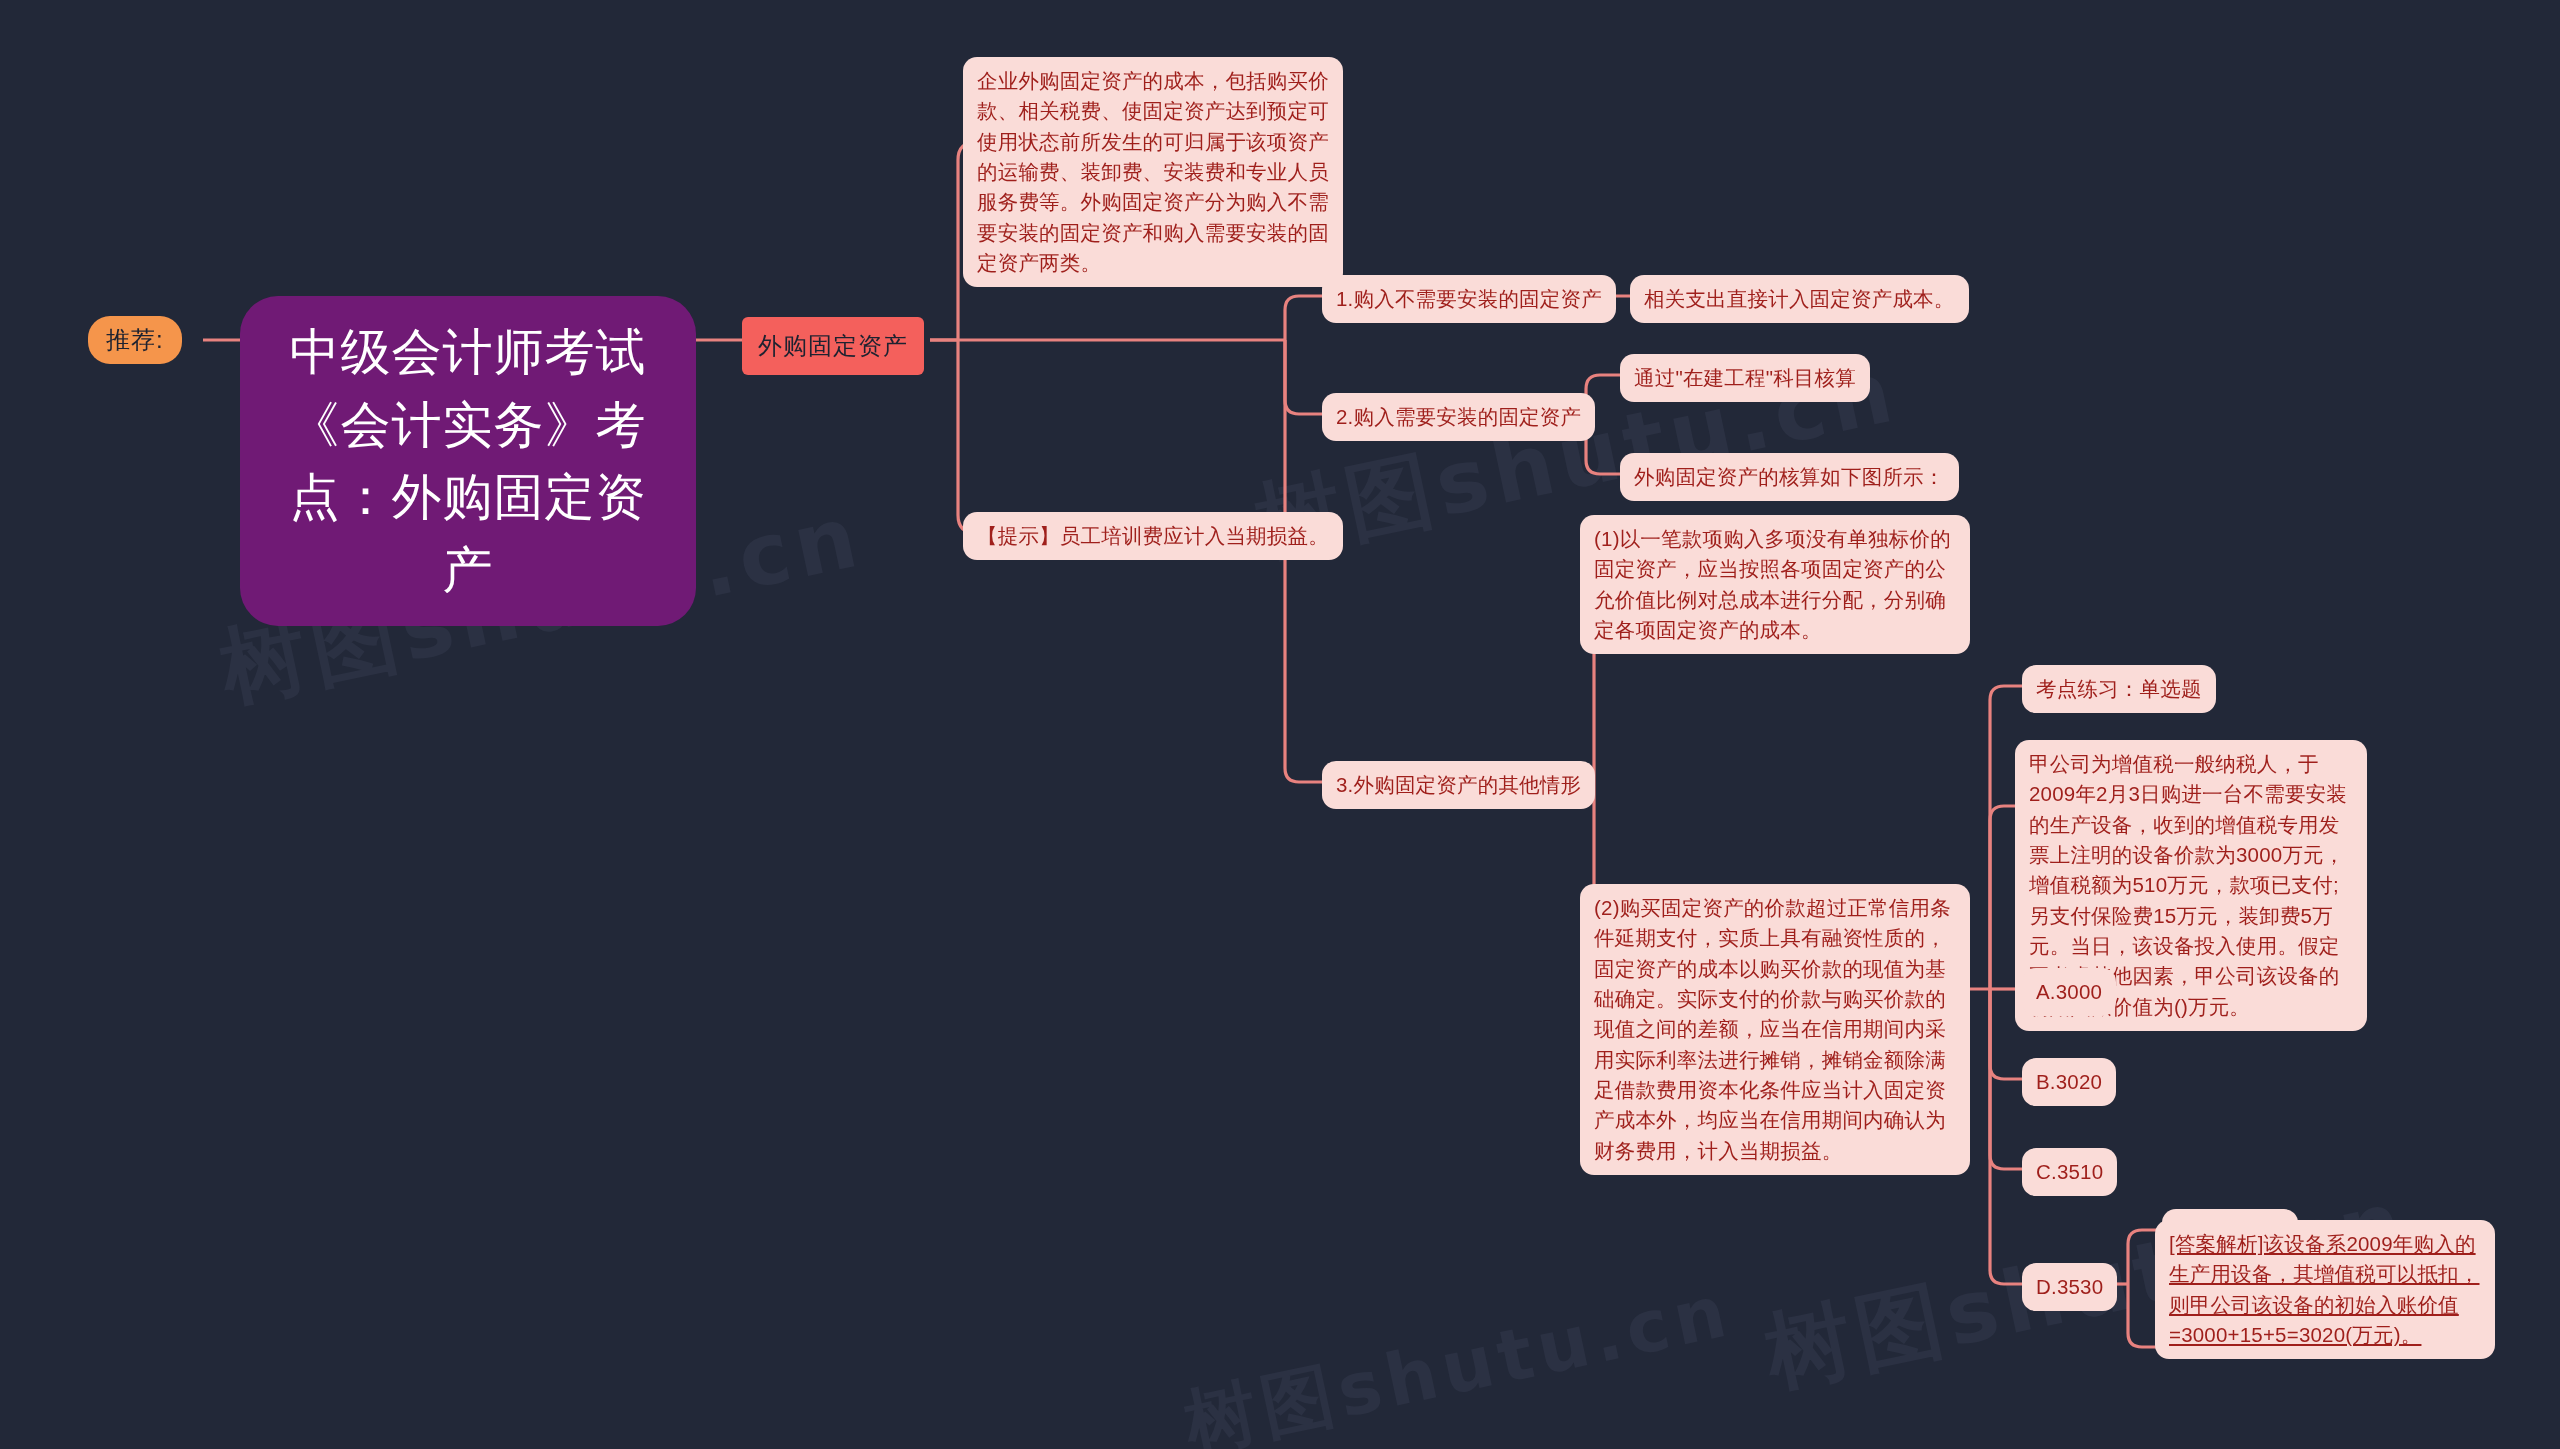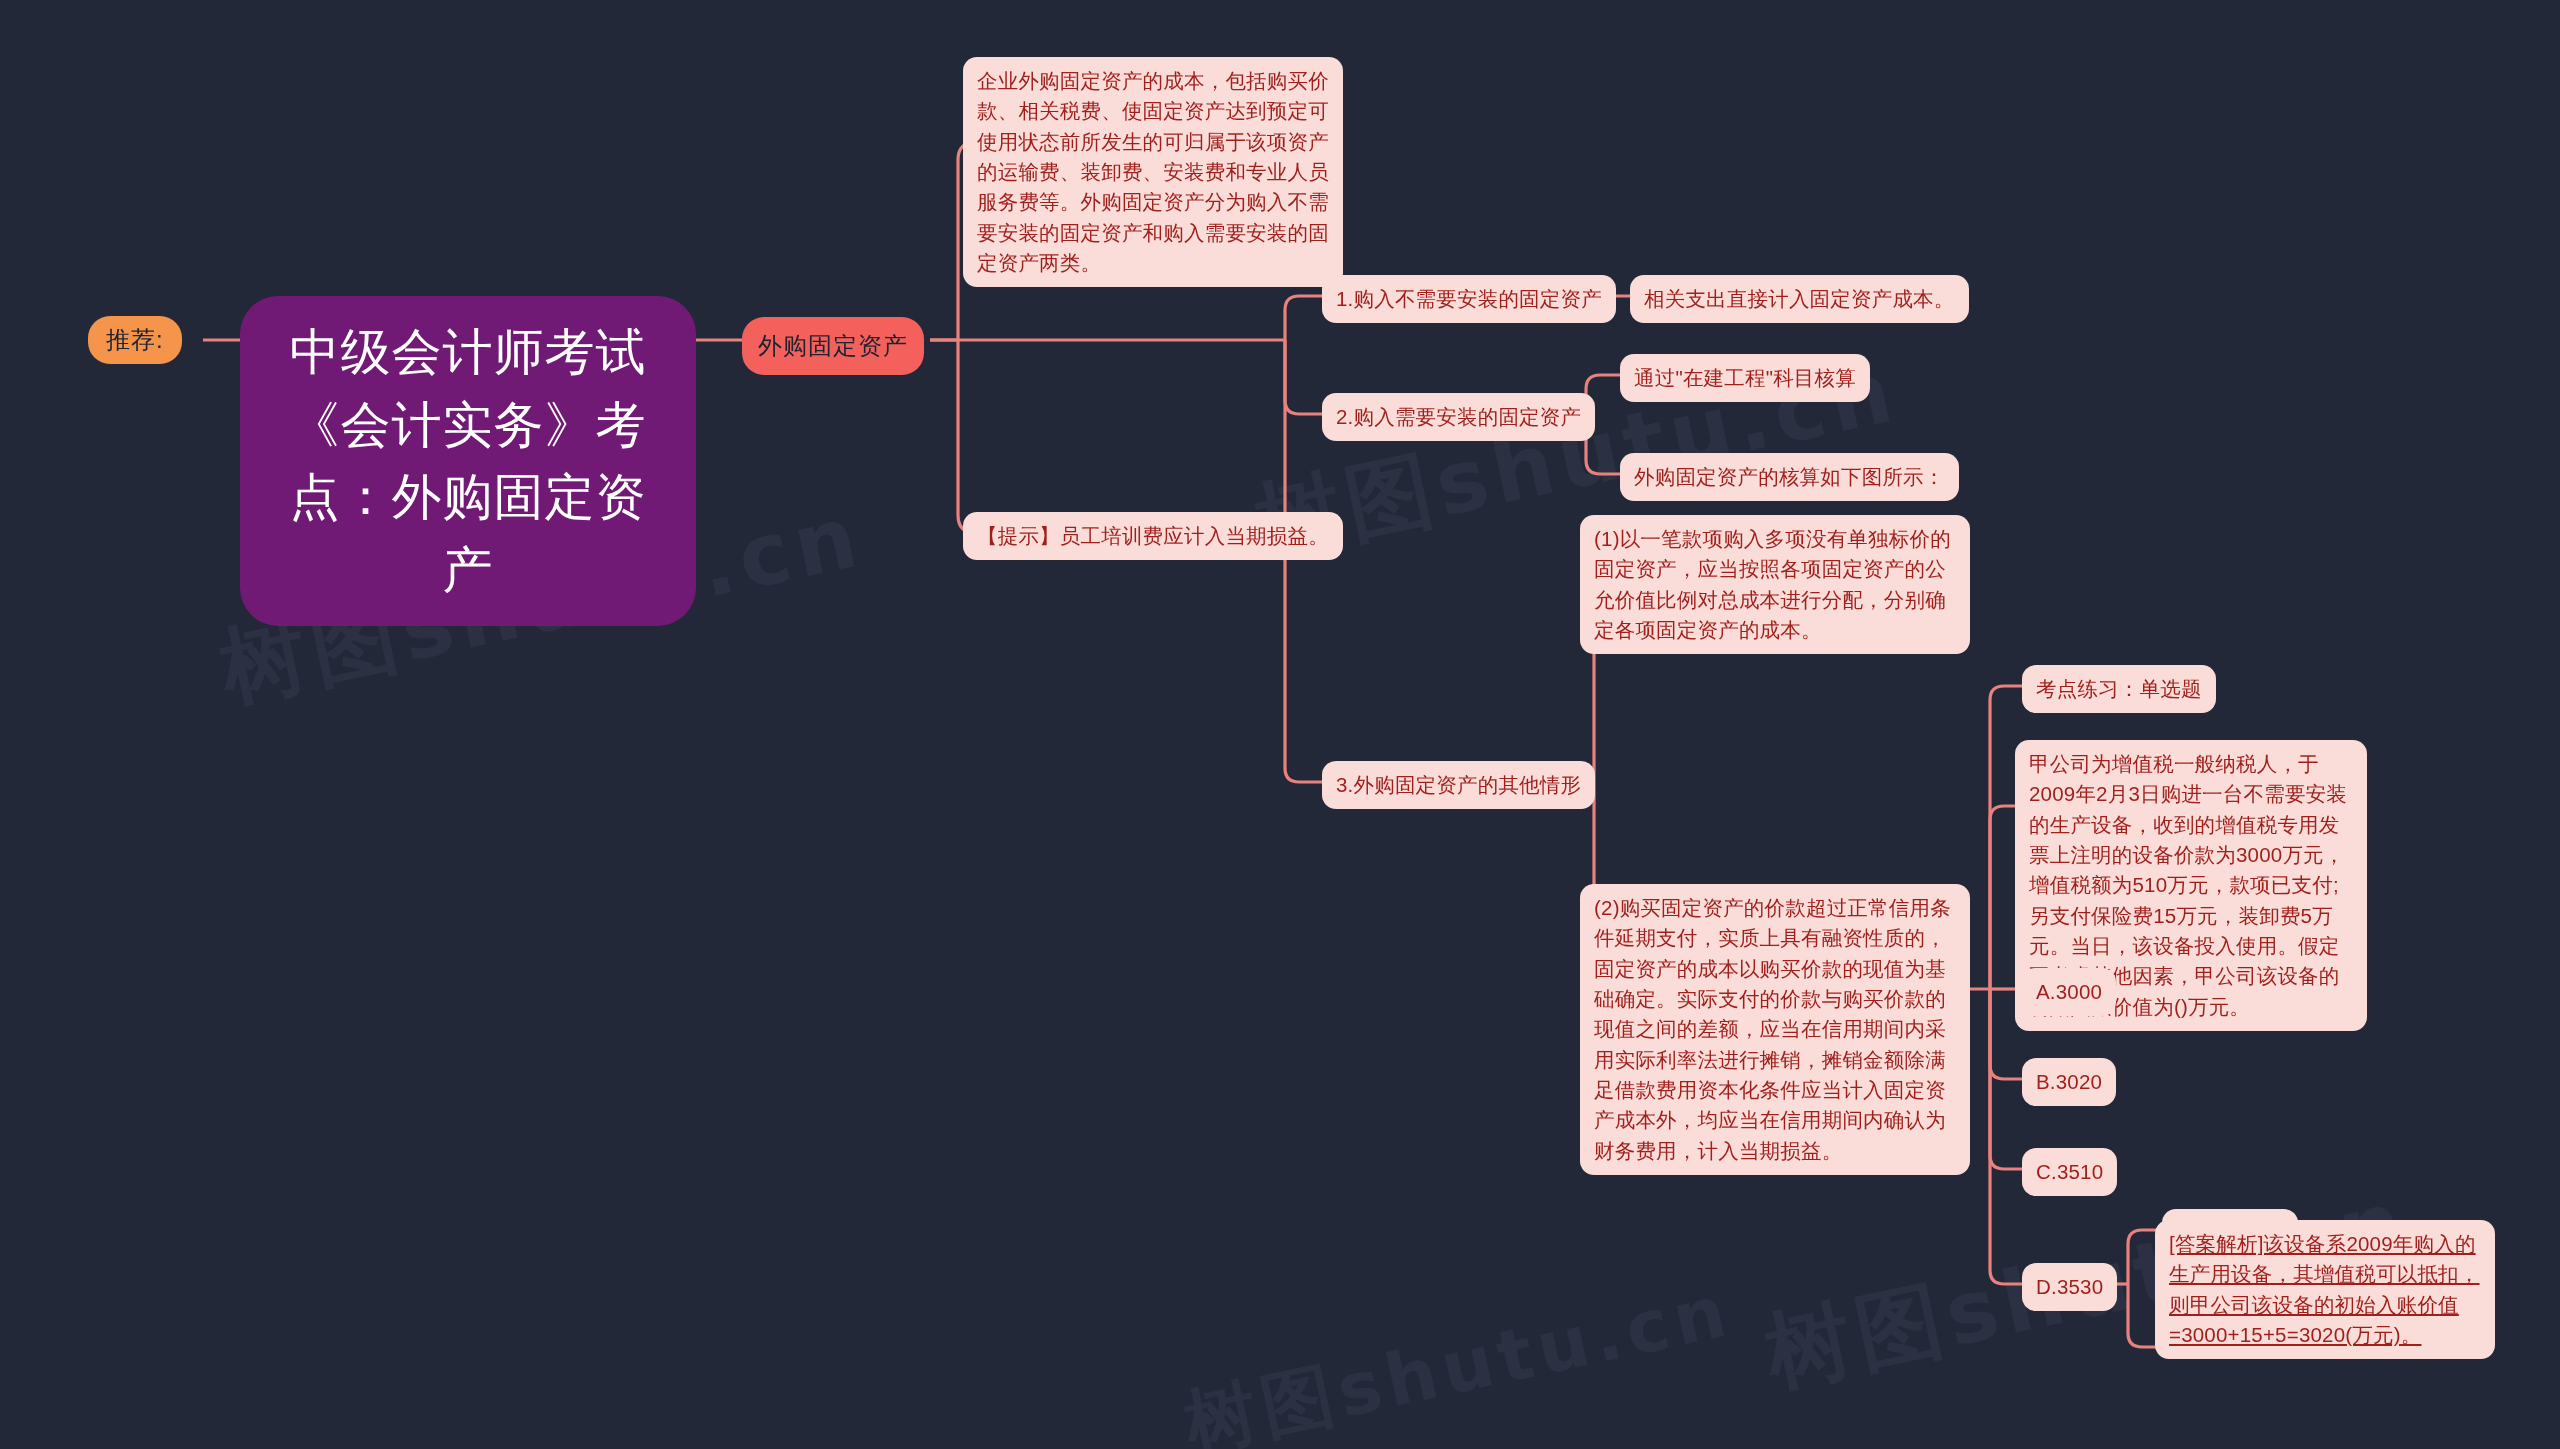--- a/index.html
+++ b/index.html
@@ -44,21 +44,21 @@
     padding:20px 26px;text-align:center;
     letter-spacing:1px;
   }
   .rec{
     background:#f5954b;color:#1d2230;
     border-radius:22px;font-size:24px;
     padding:6px 18px;letter-spacing:1px;
   }
   .topic{
     background:#f4605c;color:#1d2230;
-    border-radius:22px;font-size:24px;
+    border-radius:6px;font-size:24px;
     padding:11px 16px;letter-spacing:1px;
     white-space:nowrap;
     text-align:right;
   }
 </style>
 </head>
 <body>
 
 <div id="stage">
 

